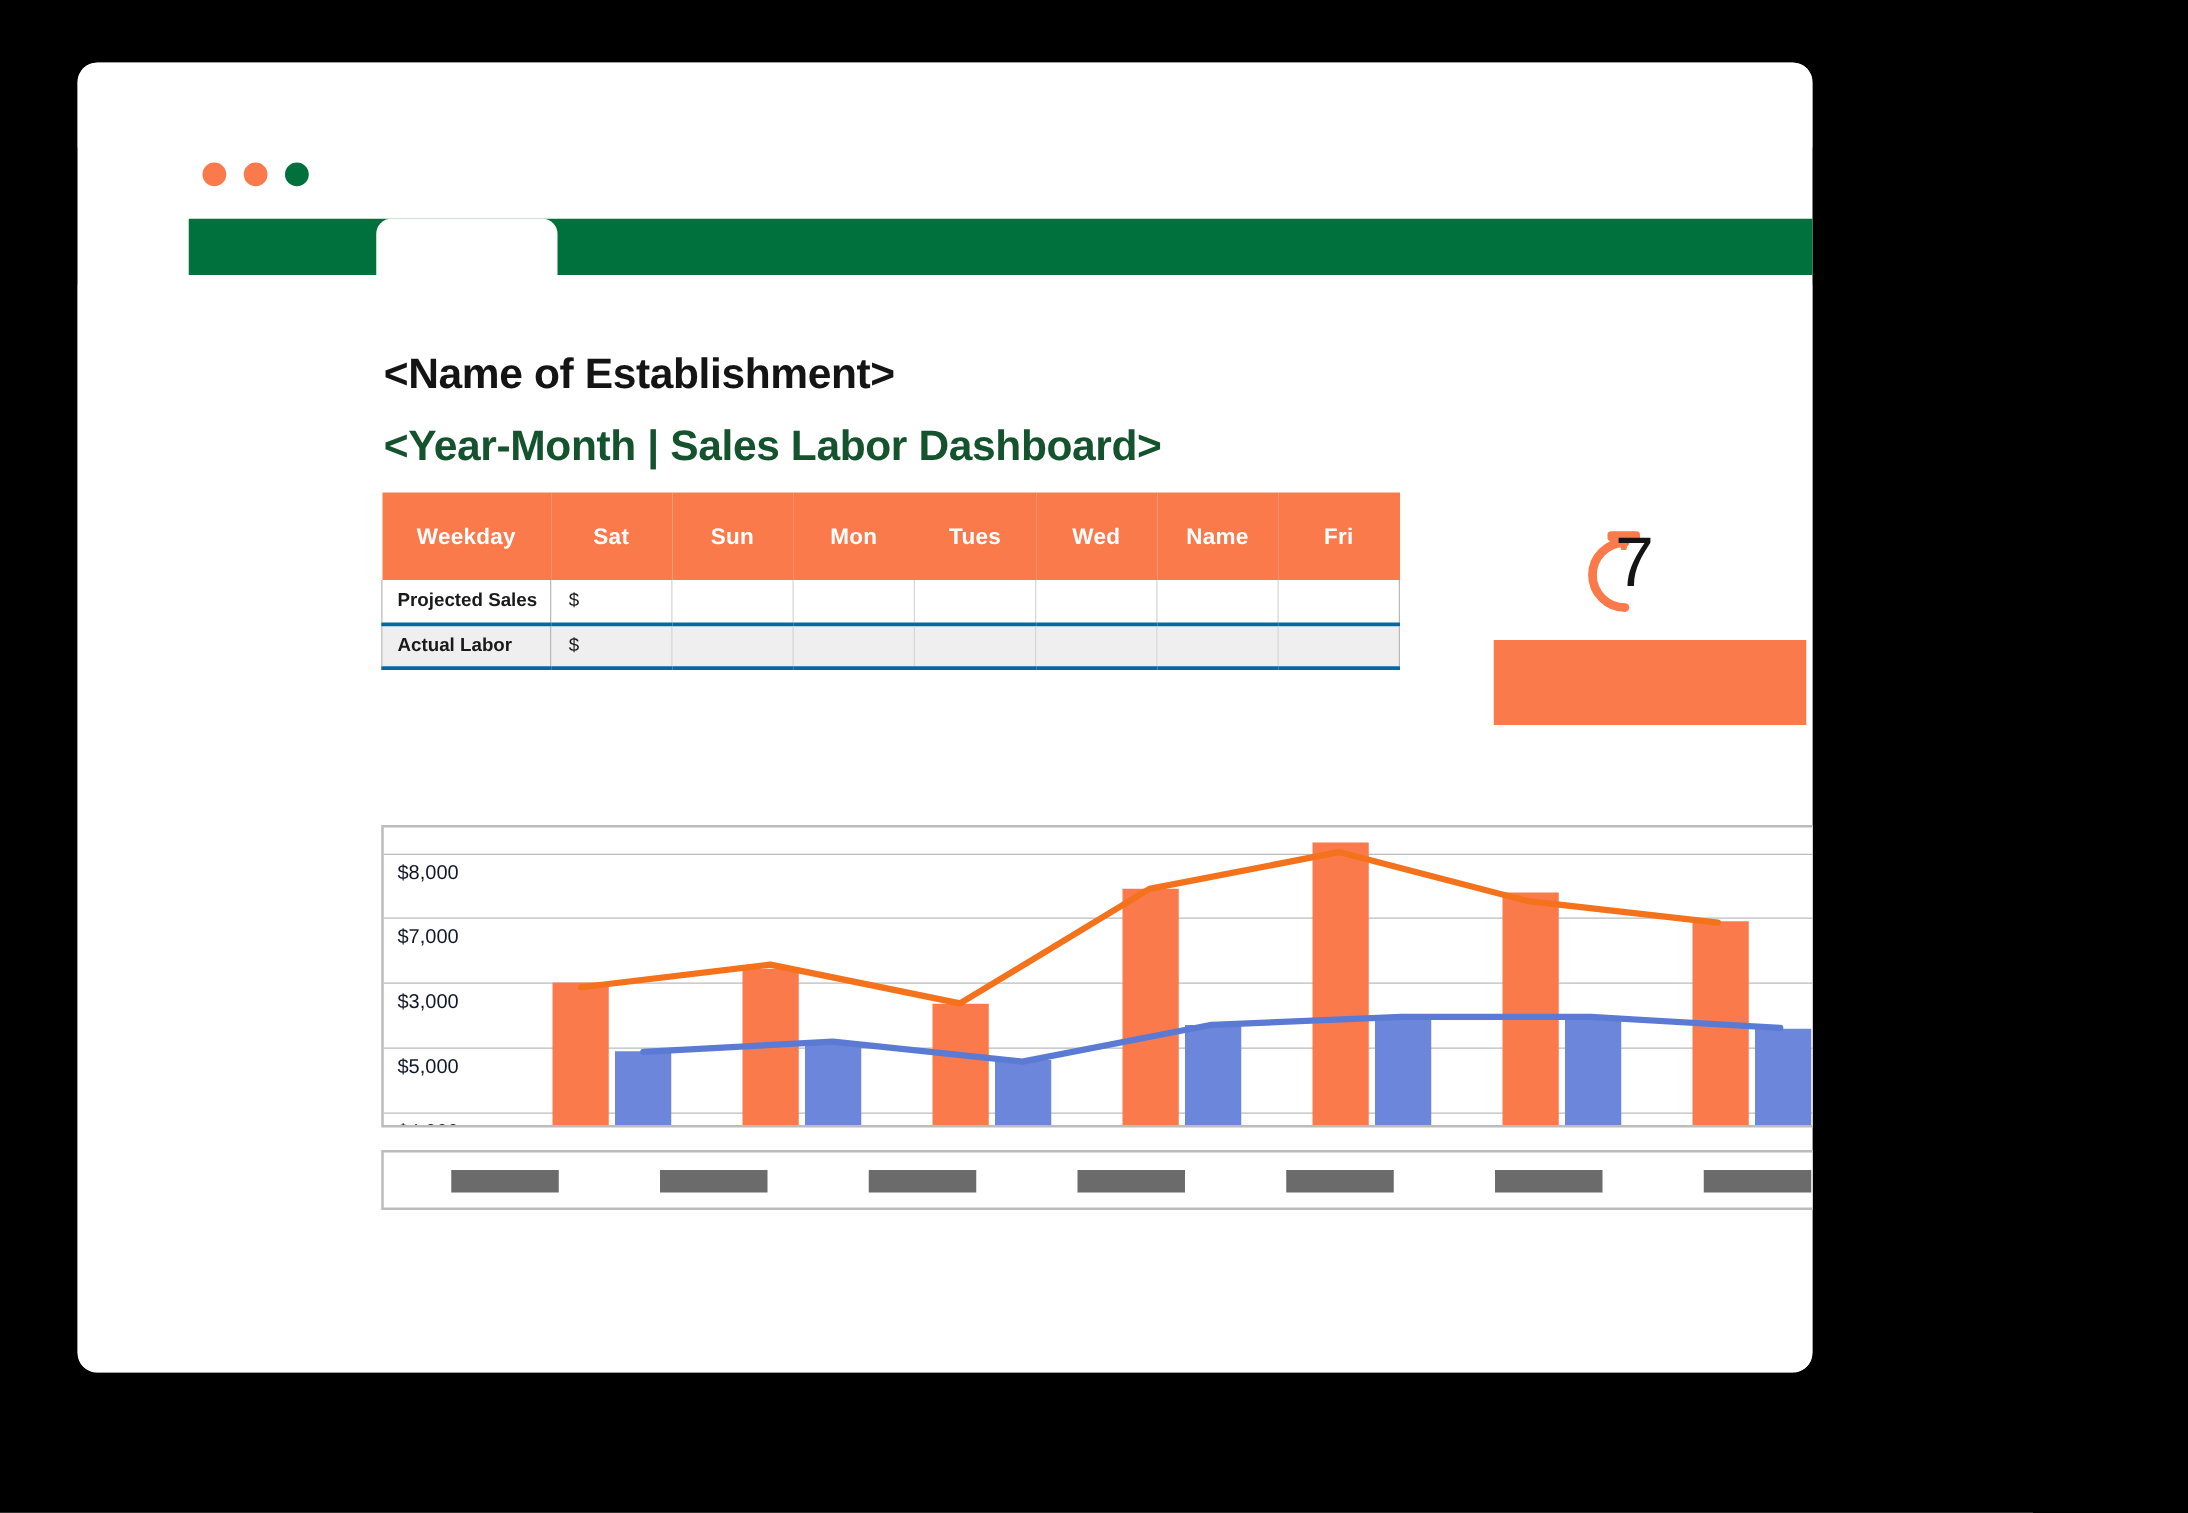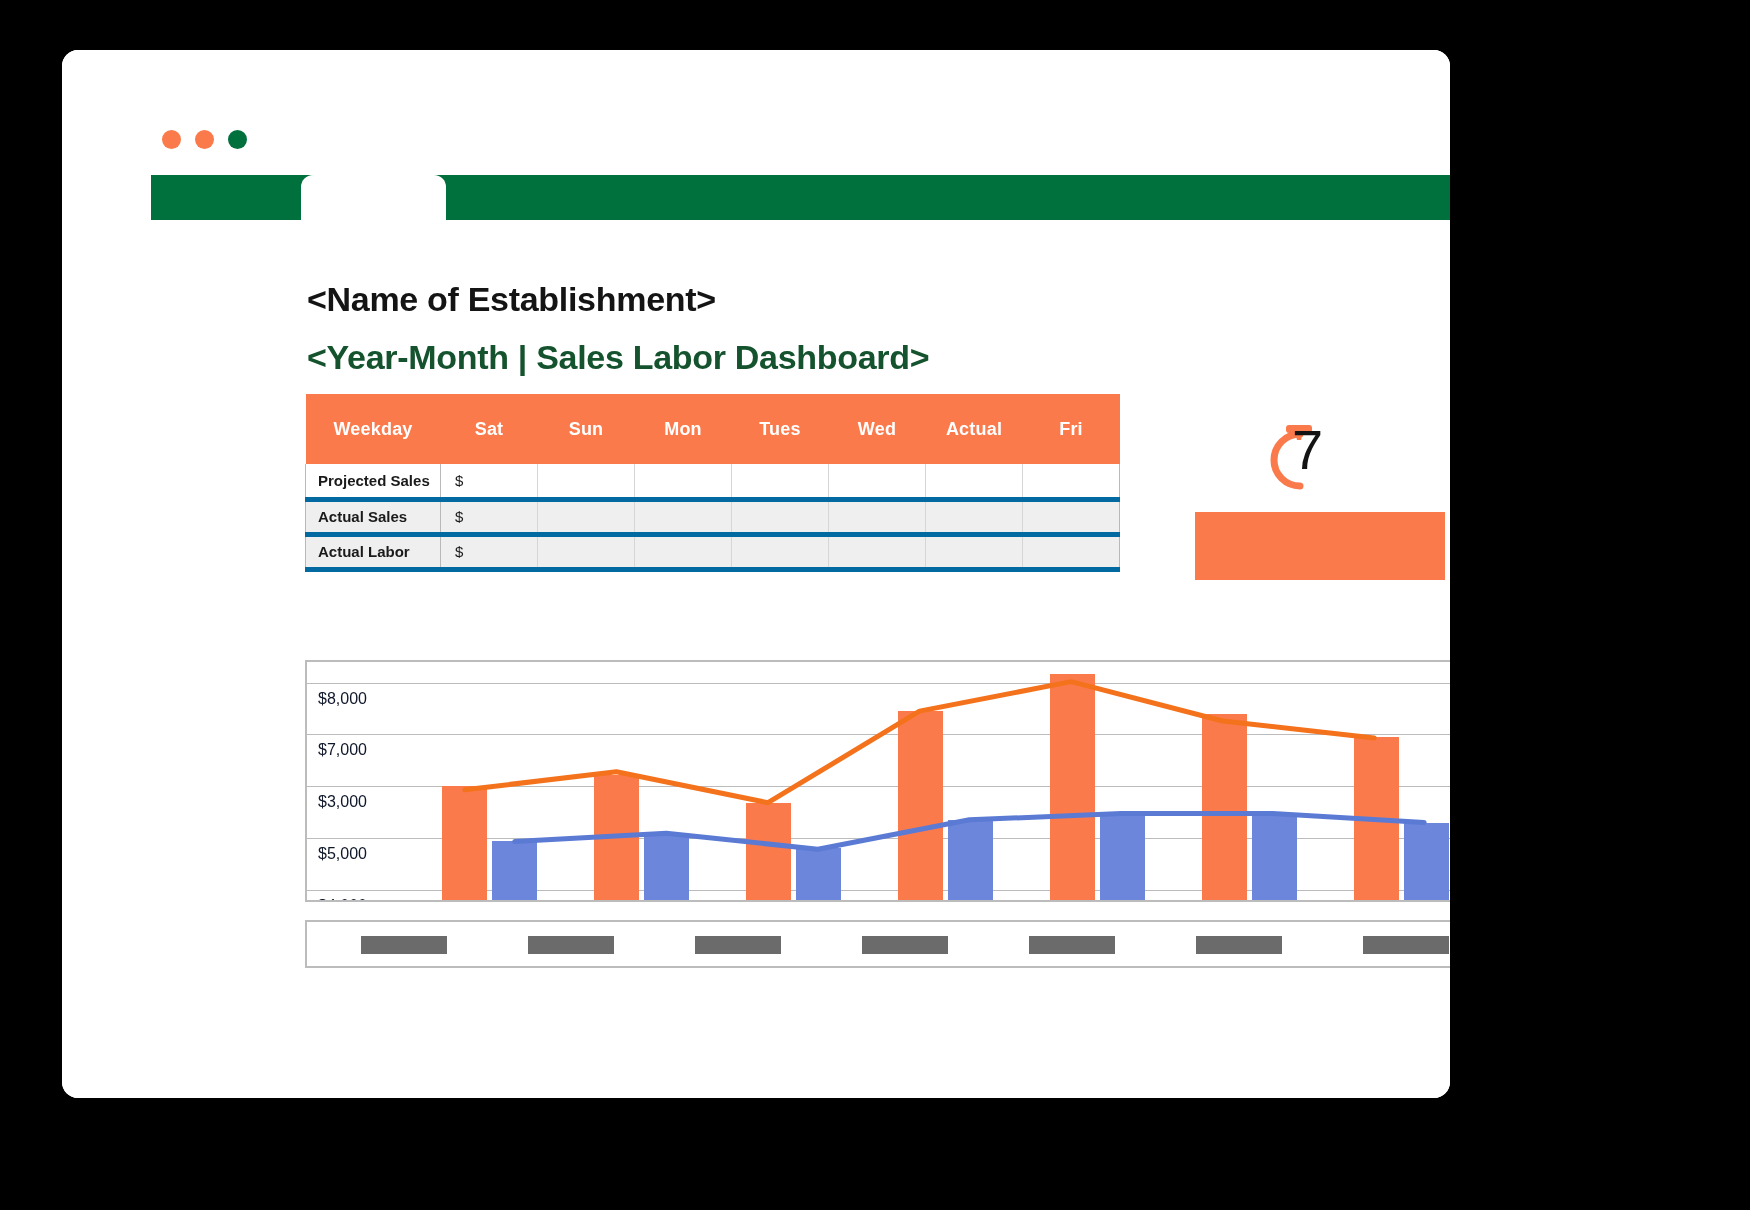--- a/index.html
+++ b/index.html
@@ -133,21 +133,21 @@
     text-align: center;
     border: none;
     letter-spacing: 0.2px;
   }
   #data-table th.col-weekday { width: 135px; }
   #data-table th.col-day     { width: 97px;  }
 
   #data-table td {
     height: 35px;
     border-right: 1px solid #d6d6d6;
-    border-bottom: 5px solid #0369a1;
+    border-bottom: 3px solid #0369a1;
     font-size: 15px;
     color: #1a1a1a;
     padding: 0 10px;
     vertical-align: middle;
   }
   #data-table td:last-child { border-right: none; }
 
   #data-table tr.row-odd  td { background: #ffffff; }
   #data-table tr.row-even td { background: #efefef; }
 
@@ -318,37 +318,27 @@
 
       <table id="data-table">
         <thead>
           <tr>
             <th class="col-weekday">Weekday</th>
             <th class="col-day">Sat</th>
             <th class="col-day">Sun</th>
             <th class="col-day">Mon</th>
             <th class="col-day">Tues</th>
             <th class="col-day">Wed</th>
-            <th class="col-day">Actual</th>
+            <th class="col-day">Name</th>
             <th class="col-day">Fri</th>
           </tr>
         </thead>
         <tbody id="table-body">
             <tr class="row-odd">
               <td class="rowhead">Projected Sales</td>
-              <td class="cash">$</td>
-              <td class="cash"></td>
-              <td class="cash"></td>
-              <td class="cash"></td>
-              <td class="cash"></td>
-              <td class="cash"></td>
-              <td class="cash"></td>
-            </tr>
-            <tr class="row-even">
-              <td class="rowhead">Actual Sales</td>
               <td class="cash">$</td>
               <td class="cash"></td>
               <td class="cash"></td>
               <td class="cash"></td>
               <td class="cash"></td>
               <td class="cash"></td>
               <td class="cash"></td>
             </tr>
             <tr class="row-even">
               <td class="rowhead">Actual Labor</td>

